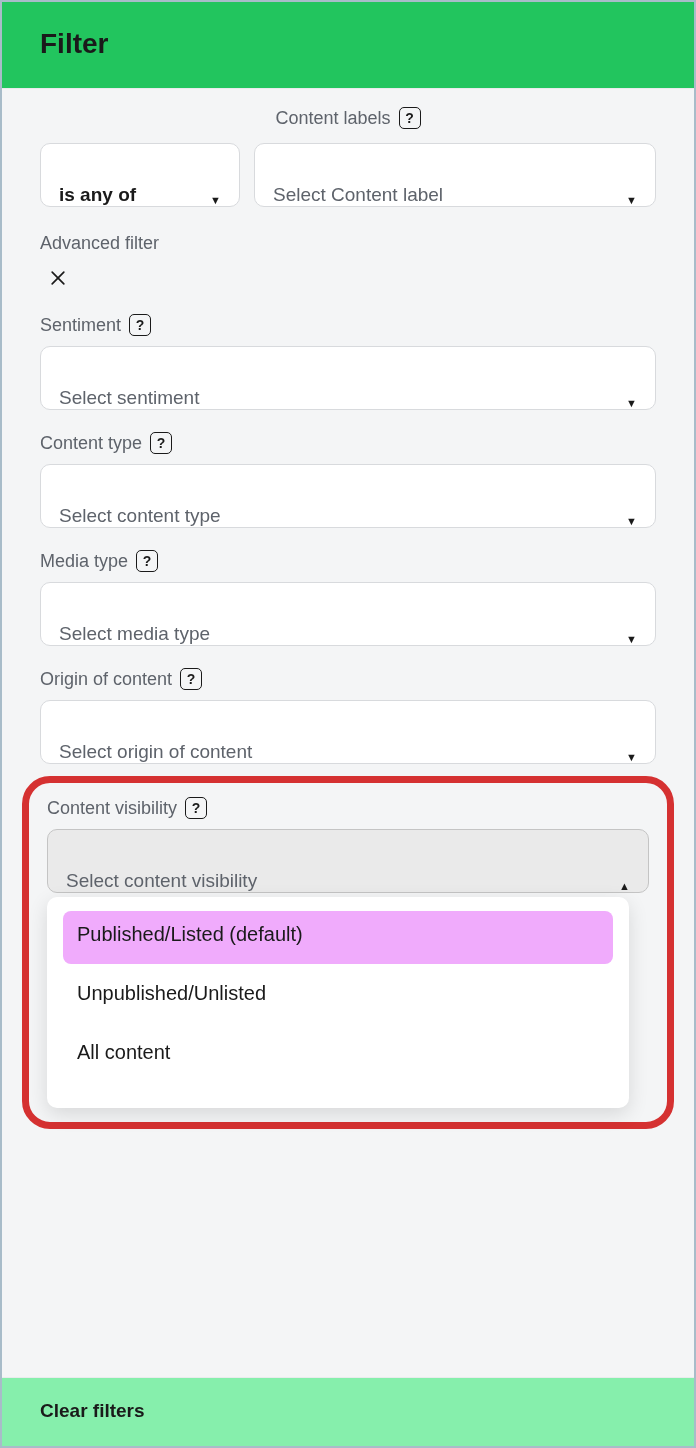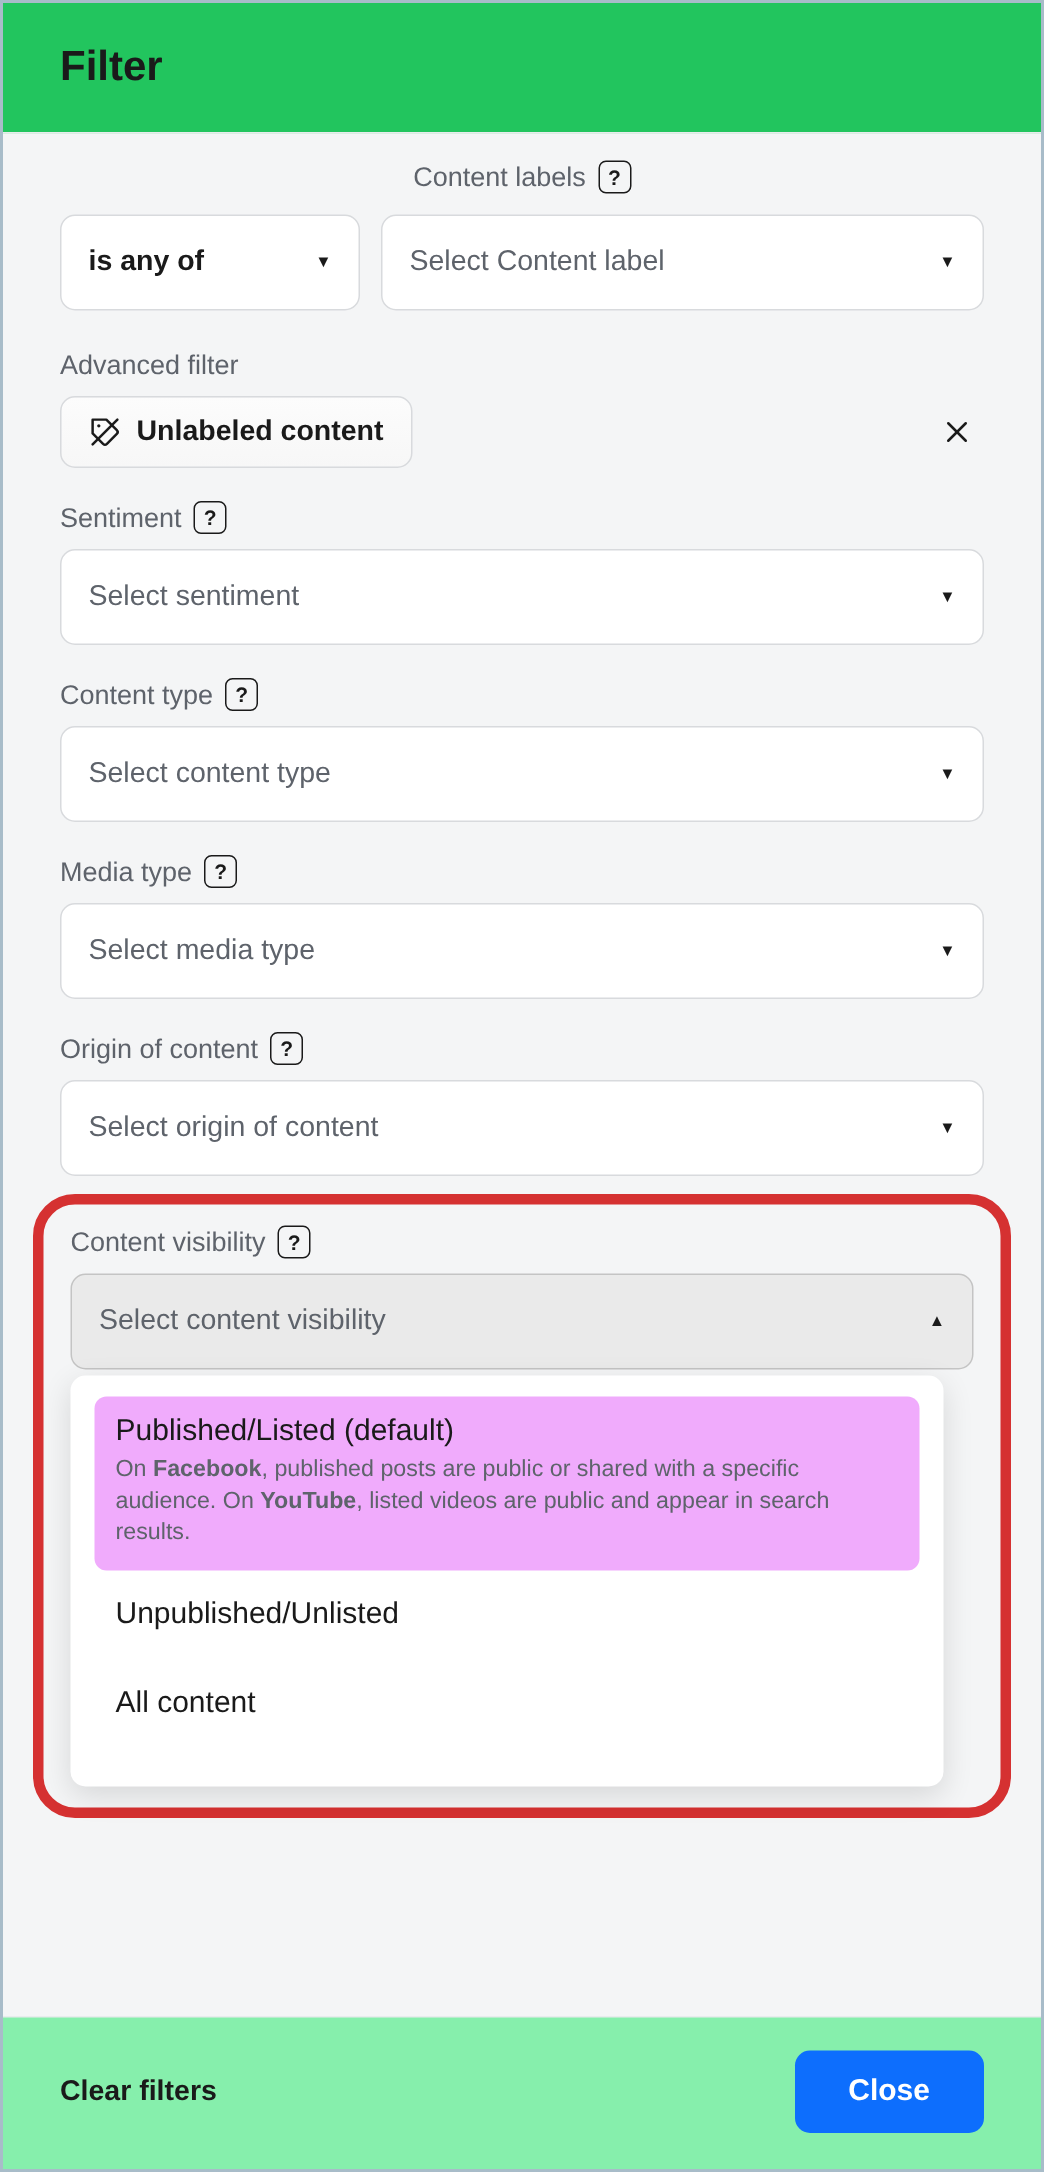--- a/index.html
+++ b/index.html
@@ -63,21 +63,21 @@
       font-weight: 600;
       color: #1a1a1a;
       line-height: 1;
     }
     .row-split {
       display: flex;
       gap: 14px;
     }
     .select-box {
       display: flex;
-      align-items: center;
+      align-items: flex-end;
       justify-content: space-between;
       background: #fff;
       border: 1px solid #d8dadd;
       border-radius: 10px;
       padding: 0 18px;
       height: 64px;
       font-size: 19px;
       color: #5e636b;
       cursor: pointer;
     }
@@ -189,30 +189,20 @@
     <div class="select-box wide">
       <span>Select Content label</span>
       <span class="caret">▼</span>
     </div>
   </div>
 
   <div class="section-label-left" style="margin-top:26px">
     <span class="section-label">Advanced filter</span>
   </div>
   <div class="chip-row" style="margin-top:2px">
-    <span class="chip">
-      <span class="tag-icon">
-        <svg viewBox="0 0 24 24" width="22" height="22" fill="none" stroke="#1a1a1a" stroke-width="1.8" stroke-linecap="round" stroke-linejoin="round">
-          <path d="M20.6 13.4 13.4 20.6a2 2 0 0 1-2.8 0L3 13V3h10l7.6 7.6a2 2 0 0 1 0 2.8z" fill="none"></path>
-          <circle cx="7.5" cy="7.5" r="1.2" fill="#1a1a1a" stroke="none"></circle>
-          <line x1="3" y1="21" x2="21" y2="3"></line>
-        </svg>
-      </span>
-      <span>Unlabeled content</span>
-    </span>
     <span class="close-x">
       <svg viewBox="0 0 24 24" width="20" height="20" stroke="#1a1a1a" stroke-width="2" stroke-linecap="round">
           <line x1="5" y1="5" x2="19" y2="19"></line>
           <line x1="19" y1="5" x2="5" y2="19"></line>
         </svg>
     </span>
   </div>
 
   <div class="section-label-left">
     <span class="section-label">Sentiment</span>
@@ -256,31 +246,27 @@
       <span class="help-box">?</span>
     </div>
     <div class="select-box full active">
       <span>Select content visibility</span>
       <span class="caret">▲</span>
     </div>
 
     <div class="dropdown-panel">
       <div class="option highlight">
         <div class="option-title">Published/Listed (default)</div>
-        <div class="option-desc">
-          <span>On </span><b>Facebook</b><span>, published posts are public or shared with a specific audience. On </span><b>YouTube</b><span>, listed videos are public and appear in search results.</span>
-        </div>
       </div>
       <div class="option">
         <div class="option-title">Unpublished/Unlisted</div>
       </div>
       <div class="simple-option">
         <div class="option-title">All content</div>
       </div>
     </div>
   </div>
 
 </main>
 
 <footer class="footer">
   <button class="clear-link">Clear filters</button>
-  <button class="close-btn">Close</button>
 </footer>
 
 </body></html>

